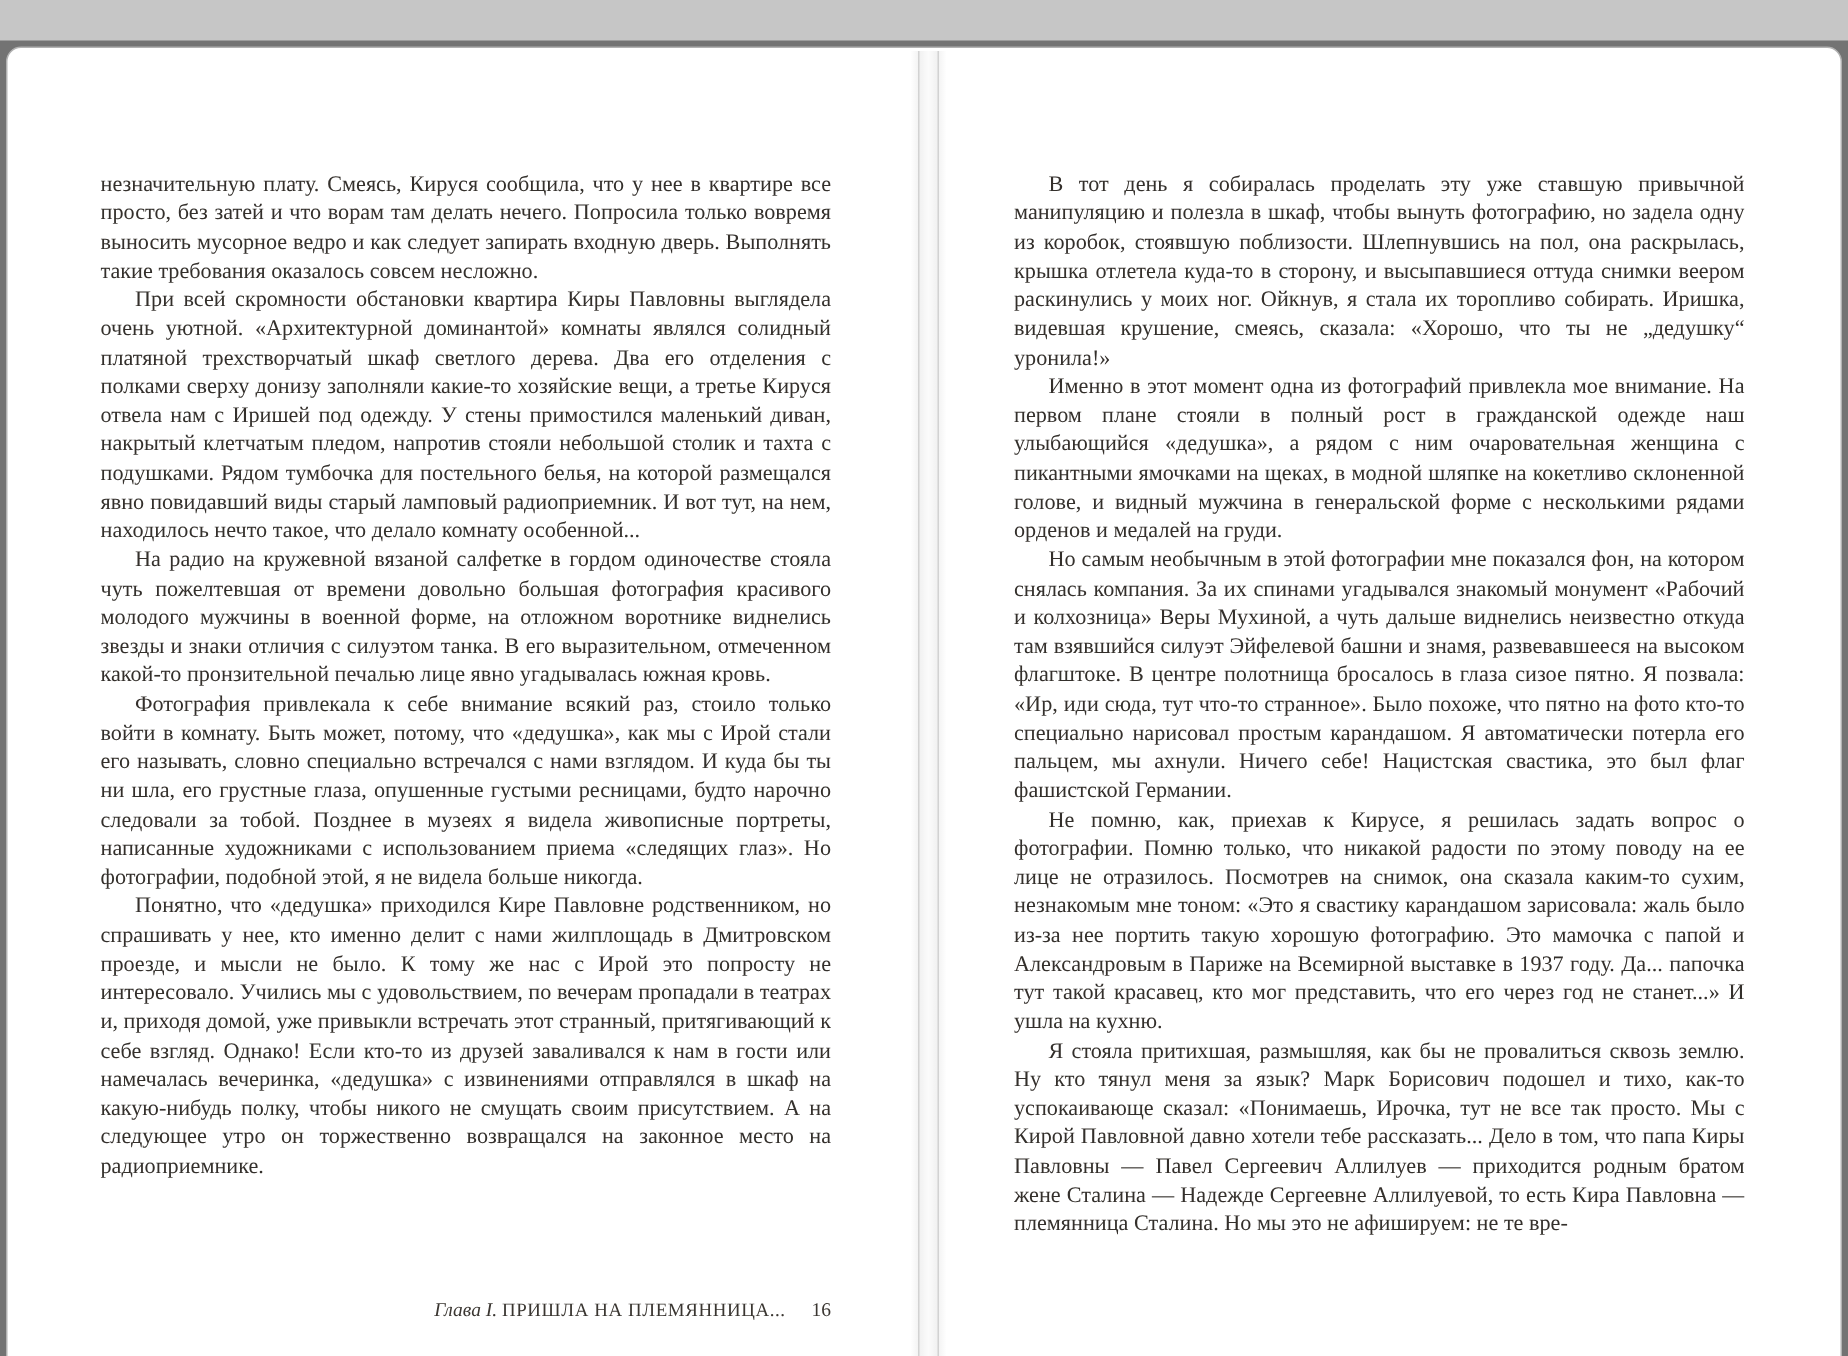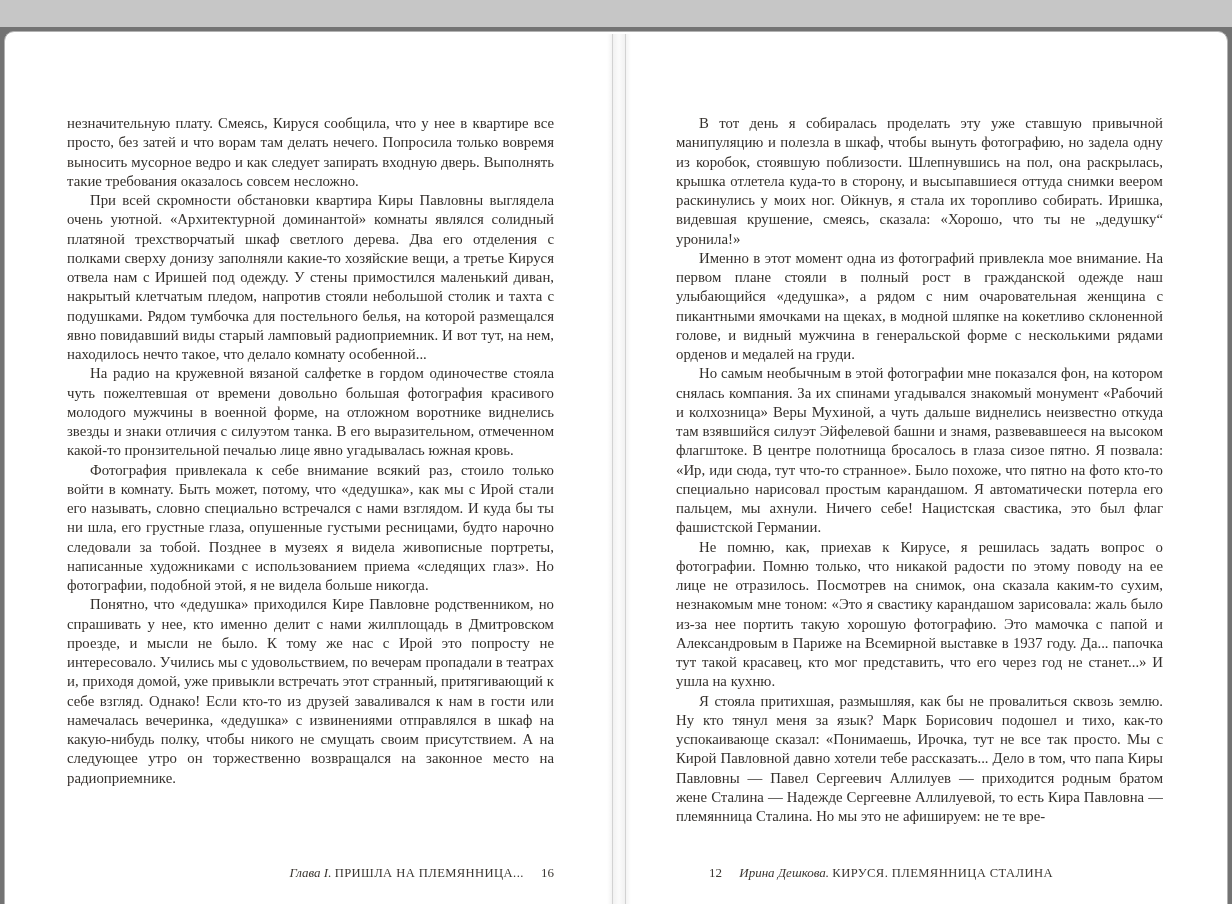--- a/index.html
+++ b/index.html
@@ -91,20 +91,15 @@
     </div>
 
     <div class="text-block right" lang="ru">
         <p class="para indent"><span>В тот день я собиралась проделать эту уже ставшую привычной манипуляцию и полезла в шкаф, чтобы вынуть фотографию, но задела одну из коробок, стоявшую поблизости. Шлепнувшись на пол, она раскрылась, крышка отлетела куда-то в сторону, и высыпавшиеся оттуда снимки веером раскинулись у моих ног. Ойкнув, я стала их торопливо собирать. Иришка, видевшая крушение, смеясь, сказала: «Хорошо, что ты не „дедушку“ уронила!»</span></p>
         <p class="para indent"><span>Именно в этот момент одна из фотографий привлекла мое внимание. На первом плане стояли в полный рост в гражданской одежде наш улыбающийся «дедушка», а рядом с ним очаровательная женщина с пикантными ямочками на щеках, в модной шляпке на кокетливо склоненной голове, и видный мужчина в генеральской форме с несколькими рядами орденов и медалей на груди.</span></p>
         <p class="para indent"><span>Но самым необычным в этой фотографии мне показался фон, на котором снялась компания. За их спинами угадывался знакомый монумент «Рабочий и колхозница» Веры Мухиной, а чуть дальше виднелись неизвестно откуда там взявшийся силуэт Эйфелевой башни и знамя, развевавшееся на высоком флагштоке. В центре полотнища бросалось в глаза сизое пятно. Я позвала: «Ир, иди сюда, тут что-то странное». Было похоже, что пятно на фото кто-то специально нарисовал простым карандашом. Я автоматически потерла его пальцем, мы ахнули. Ничего себе! Нацистская свастика, это был флаг фашистской Германии.</span></p>
         <p class="para indent"><span>Не помню, как, приехав к Кирусе, я решилась задать вопрос о фотографии. Помню только, что никакой радости по этому поводу на ее лице не отразилось. Посмотрев на снимок, она сказала каким-то сухим, незнакомым мне тоном: «Это я свастику карандашом зарисовала: жаль было из-за нее портить такую хорошую фотографию. Это мамочка с папой и Александровым в Париже на Всемирной выставке в 1937 году. Да... папочка тут такой красавец, кто мог представить, что его через год не станет...» И ушла на кухню.</span></p>
         <p class="para indent"><span>Я стояла притихшая, размышляя, как бы не провалиться сквозь землю. Ну кто тянул меня за язык? Марк Борисович подошел и тихо, как-то успокаивающе сказал: «Понимаешь, Ирочка, тут не все так просто. Мы </span><span class="bold">с Кирой Павловной давно хотели тебе рассказать... Дело в том, что папа Киры Павловны — Павел Сергеевич Аллилуев — приходится родным братом жене Сталина — Надежде Сергеевне Аллилуевой, то есть Кира Павловна — племянница Сталина. Но мы это не афишируем: не те вре-</span></p>
       </div>
 
-    <div class="footer right-footer">
-      <span class="page-num">12</span>
-      <span class="ital">Ирина Дешкова.</span>
-      <span class="caps">КИРУСЯ. ПЛЕМЯННИЦА СТАЛИНА</span>
-    </div>
 
   </div>
 </div>
 
 </body></html>

